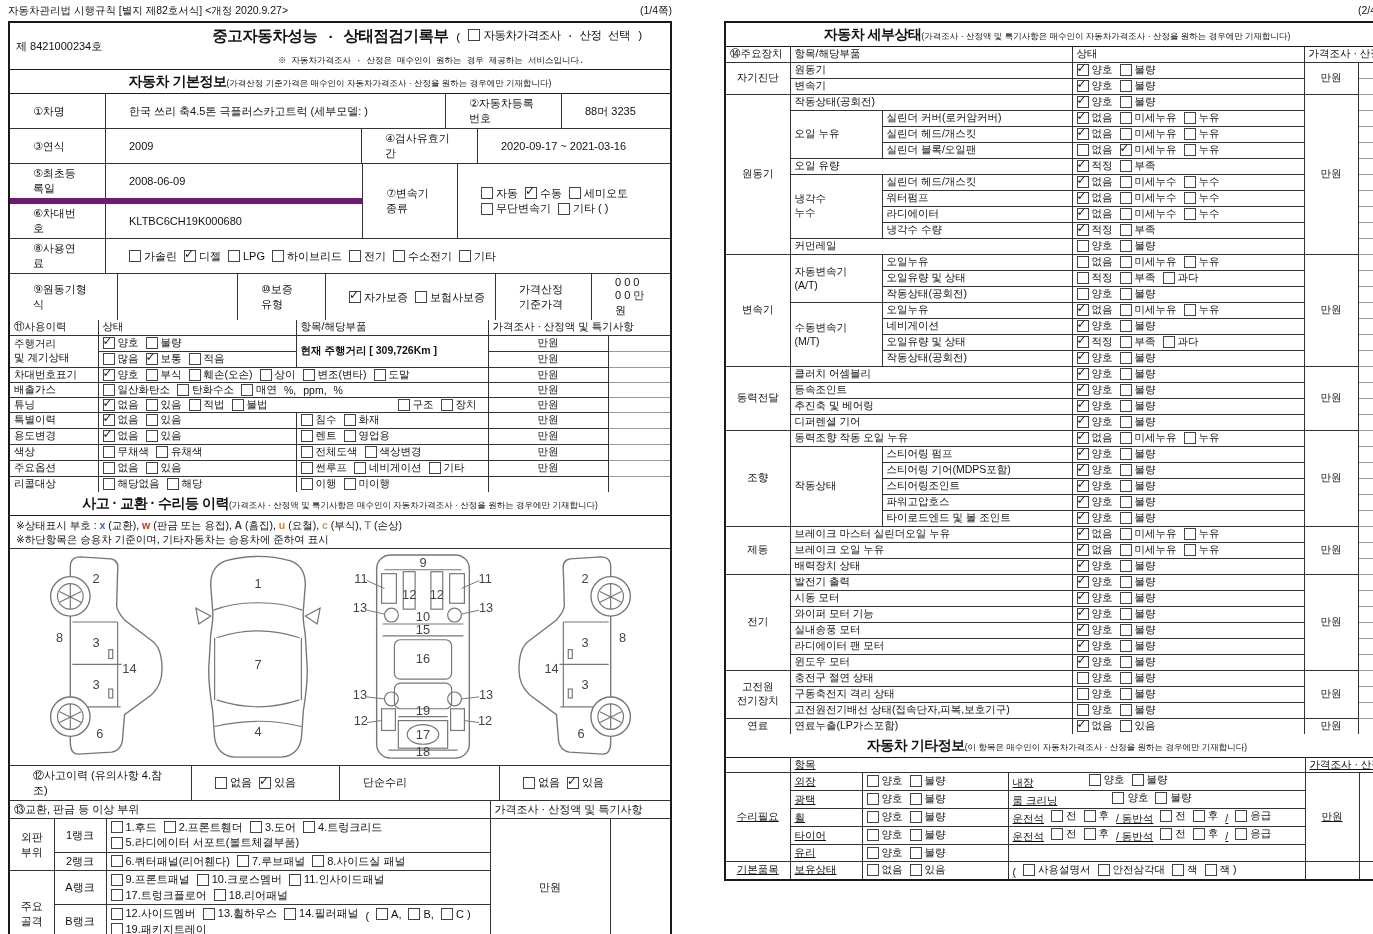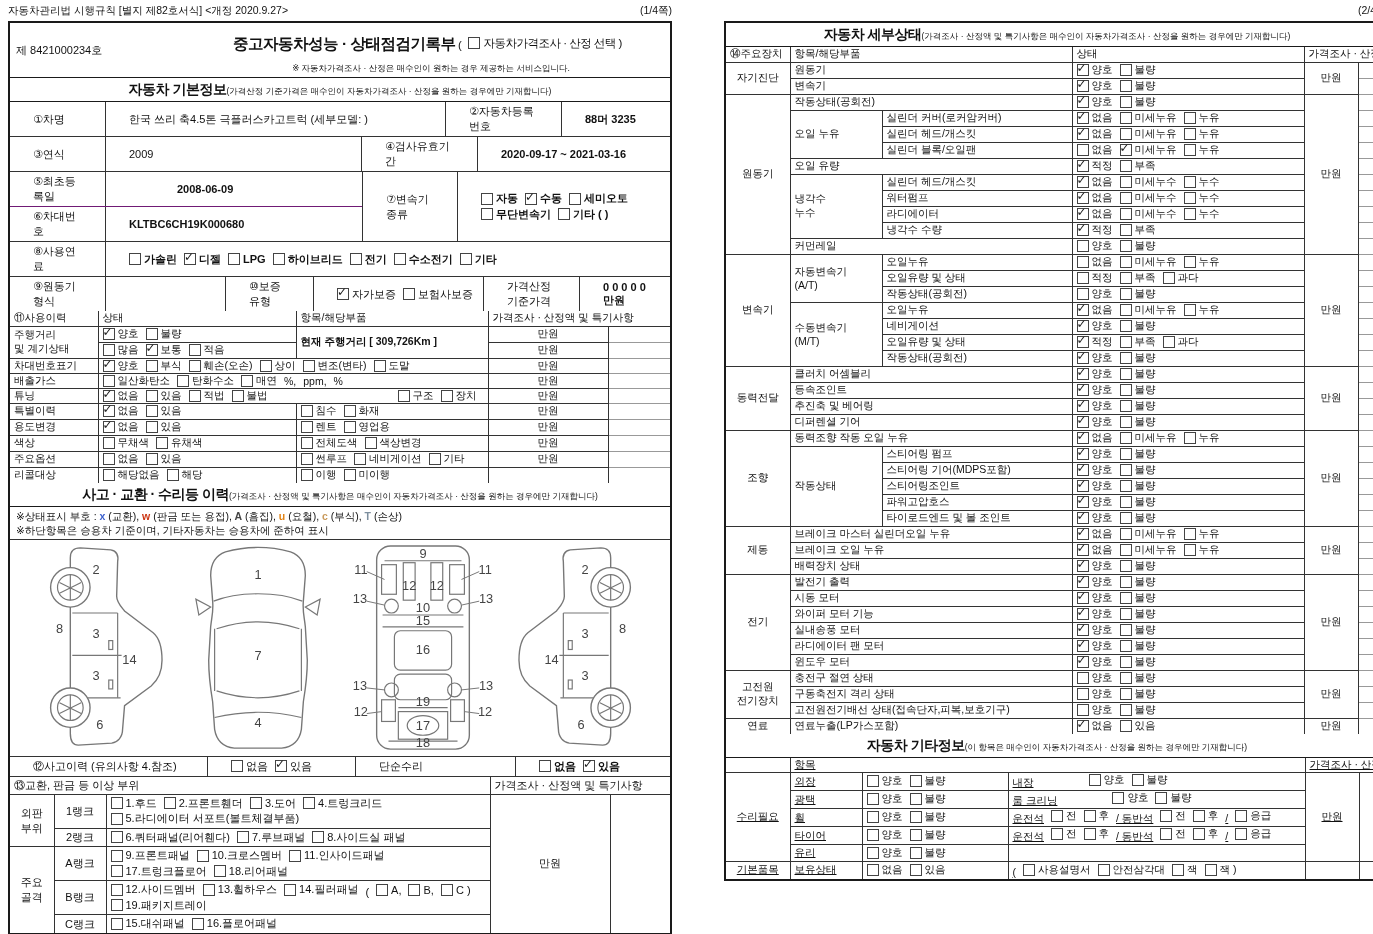--- a/index.html
+++ b/index.html
@@ -4,30 +4,30 @@
 <style>
   html,body{margin:0;padding:0;background:#fff;}
   body{width:1373px;height:934px;position:relative;font-family:"Liberation Sans","DejaVu Sans",sans-serif;color:#111;font-size:11px;}
   .page{position:absolute;top:4px;}
   #p1{left:8px;width:664px;}
   #p2{left:700px;width:666px;padding-left:24px;}
   .pagehead{display:flex;justify-content:space-between;font-size:10.5px;margin-bottom:3px;align-items:flex-end;}
   .box{border:2px solid #1a1a1a;background:#fff;}
   .titlerow{display:flex;border-bottom:1.5px solid #1a1a1a;gap:40px;}
   .docno{width:130px;display:flex;align-items:center;padding:4px 6px;font-size:11px;}
-  .titlemain{flex:1;text-align:center;padding:11px 0 2px 0;}
+  .titlemain{flex:1;text-align:center;padding:3px 0 2px 0;font-family:Liberation Mono, monospace;}
   .titlemain .t1{font-size:15.5px;font-weight:bold;letter-spacing:-0.5px;}
   .titlemain .t1 .opt{font-size:11.5px;font-weight:normal;}
   .titlemain .t2{font-size:8.5px;margin-top:8px;}
   .band{border-bottom:1.5px solid #1a1a1a;text-align:center;padding:3px 0 2px 0;}
   .band .bh{font-size:14px;font-weight:bold;letter-spacing:-0.5px;}
   .band .bn{font-size:8.5px;}
   .frow{display:flex;border-bottom:1px solid #333;align-items:stretch;}
   .fcell{padding:2px 23px;border-right:1px solid #333;display:flex;align-items:center;box-sizing:border-box;min-height:19px;}
-  .fcell:last-child{border-right:none;font-weight:bold;}
+  .fcell:last-child{border-right:none;}
   .lab{font-weight:normal;}
   .cb{display:inline-flex;align-items:center;margin-right:7px;white-space:nowrap;}
   .bx{width:10px;height:10px;border:1px solid #444;display:inline-block;position:relative;background:#fff;margin-right:3px;flex:0 0 auto;}
   .bx.k::after{content:"✓";position:absolute;left:-1px;top:-4px;font-size:12px;font-weight:bold;color:#1a1a1a;}
   .txt{margin-right:7px;white-space:nowrap;}
   .txt.sp{margin-right:55px;}
   table{border-collapse:collapse;width:100%;table-layout:fixed;}
   td{border:1px solid #333;padding:1px 4px;overflow:hidden;white-space:nowrap;box-sizing:border-box;}
   td.hd{text-align:left;}
   td.ctr{text-align:center;}
@@ -70,21 +70,21 @@
           <div class="fcell" style="flex:1;border-right:none;">88머 3235</div>
         </div>
         <div class="frow">
           <div class="fcell lab" style="width:96px">③연식</div>
           <div class="fcell" style="width:256px;">2009</div>
           <div class="fcell lab" style="width:116px">④검사유효기간</div>
           <div class="fcell" style="flex:1;border-right:none;">2020-09-17 ~ 2021-03-16</div>
         </div>
         <div class="frow" style="align-items:stretch;">
           <div style="width:352px;display:flex;flex-direction:column;">
-            <div class="frow" style="border-bottom:1px solid #701a75;gap:48px;">
+            <div class="frow" style="border-bottom:6px solid #701a75;">
               <div class="fcell lab" style="width:96px">⑤최초등록일</div>
               <div class="fcell" style="flex:1;border-right:none;">2008-06-09</div>
             </div>
             <div class="frow" style="border-bottom:none;">
               <div class="fcell lab" style="width:96px">⑥차대번호</div>
               <div class="fcell" style="flex:1;border-right:none;">KLTBC6CH19K000680</div>
             </div>
           </div>
           <div class="fcell" style="width:96px;border-left:1px solid #333;justify-content:center;">⑦변속기종류</div>
           <div class="fcell" style="flex:1;border-right:none;flex-direction:column;align-items:flex-start;justify-content:center;">
@@ -134,21 +134,21 @@
               <span class="bx"></span>
               <span>수소전기</span>
             </span>
             <span class="cb">
               <span class="bx"></span>
               <span>기타</span>
             </span>
           </div>
         </div>
         <div class="frow" style="border-bottom:none;">
-          <div class="fcell lab" style="width:96px">⑨원동기형식</div>
+          <div class="fcell lab" style="width:108px">⑨원동기형식</div>
           <div class="fcell" style="width:120px;"></div>
           <div class="fcell lab" style="width:88px">⑩보증유형</div>
           <div class="fcell" style="width:170px;">
             <span class="cb">
               <span class="bx k"></span>
               <span>자가보증</span>
             </span>
             <span class="cb">
               <span class="bx"></span>
               <span>보험사보증</span>
@@ -503,21 +503,21 @@
       <text x="72" y="32" text-anchor="middle">2</text>
           <text x="72" y="97" text-anchor="middle">3</text>
           <text x="110" y="92" text-anchor="middle">8</text>
           <text x="38" y="124" text-anchor="middle">14</text>
           <text x="72" y="140" text-anchor="middle">3</text>
           <text x="68" y="190" text-anchor="middle">6</text>
         </svg>
     </div>
     <div id="accident-row">
         <div class="frow">
-       <div class="fcell" style="width:198px">⑫사고이력 (유의사항 4.참조)</div>
+       <div class="fcell" style="width:182px">⑫사고이력 (유의사항 4.참조)</div>
        <div class="fcell" style="width:148px">
             <span class="cb">
               <span class="bx"></span>
               <span>없음</span>
             </span>
             <span class="cb">
               <span class="bx k"></span>
               <span>있음</span>
             </span>
           </div>

